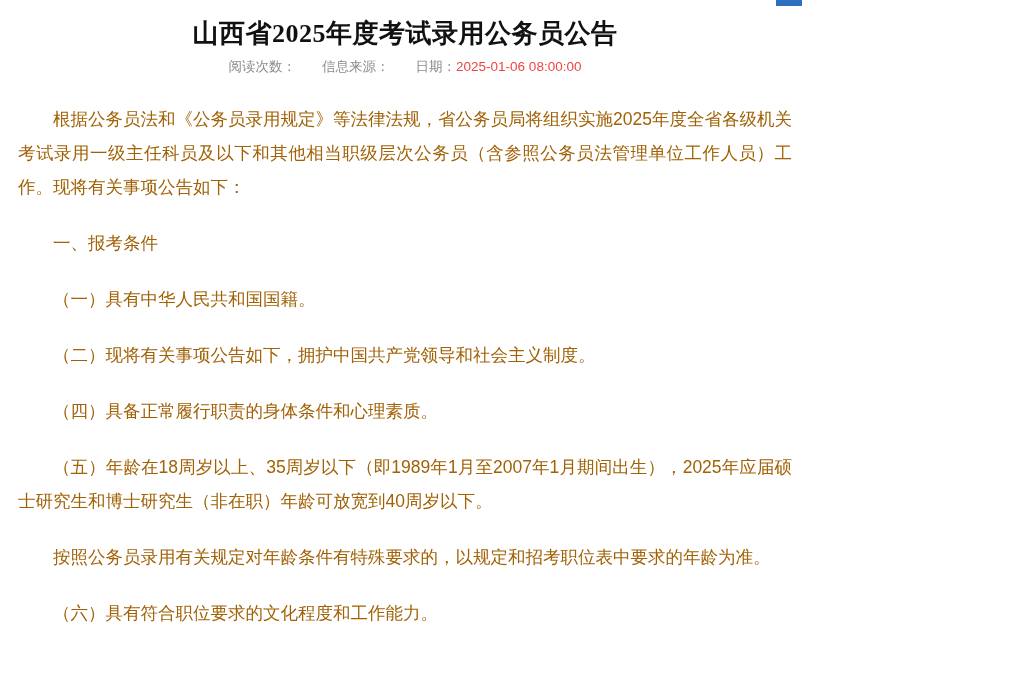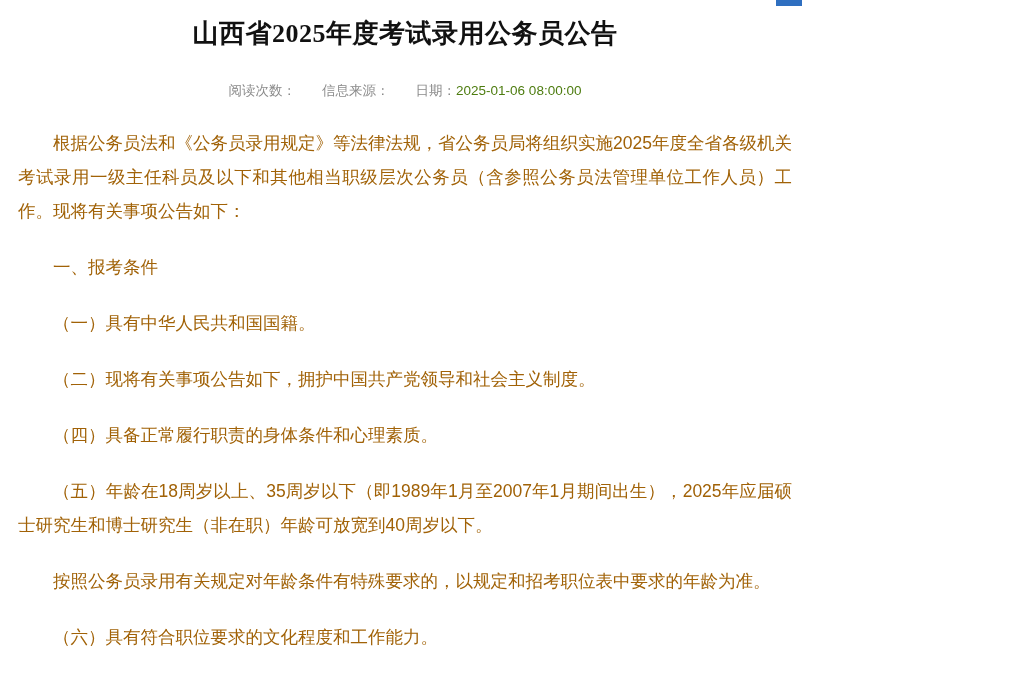--- a/index.html
+++ b/index.html
@@ -39,30 +39,30 @@
     color: #111111;
     margin: 0;
     padding: 14px 0 0 0;
     line-height: 40px;
   }
   .meta-row {
     display: flex;
     justify-content: center;
     align-items: center;
     gap: 26px;
-    margin-top: 28px;
+    margin-top: 4px;
     font-size: 13.5px;
     color: #8b8b8b;
     font-family: "Liberation Sans", sans-serif;
   }
   .meta-item {
     white-space: nowrap;
   }
   .meta-item .meta-value {
-    color: #4d7c0f;
+    color: #ef4444;
   }
   .body-text {
     margin-top: 26px;
     font-size: 17.5px;
     line-height: 34px;
     color: #a16207;
     font-family: "Liberation Sans", sans-serif;
   }
   .para {
     margin: 0 0 22px 0;

